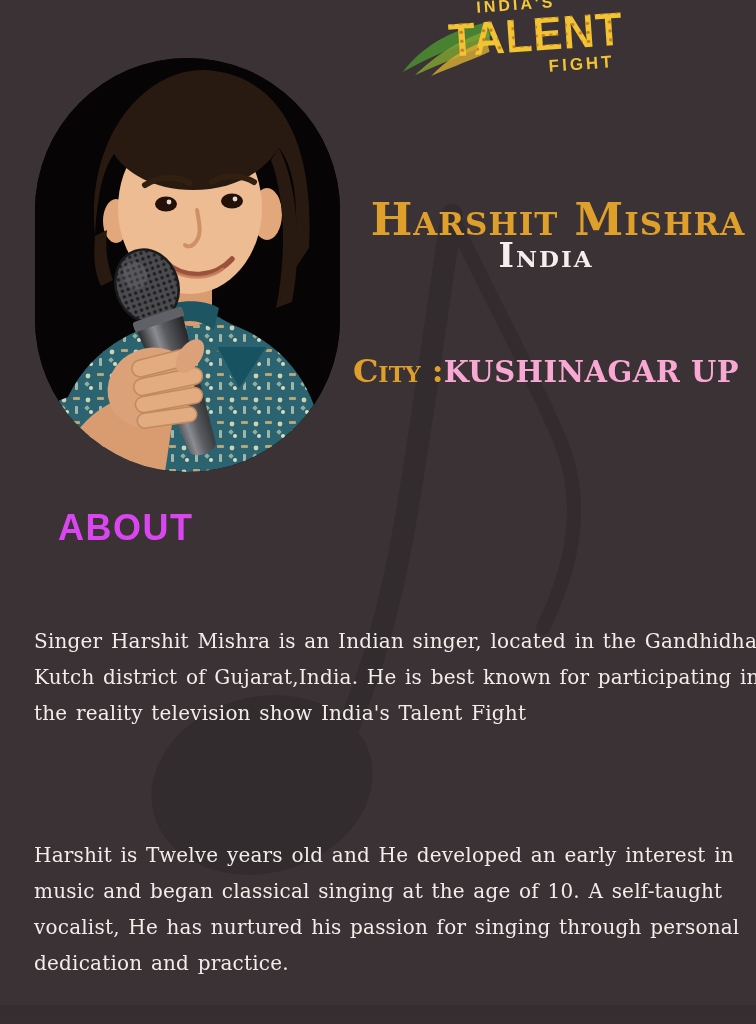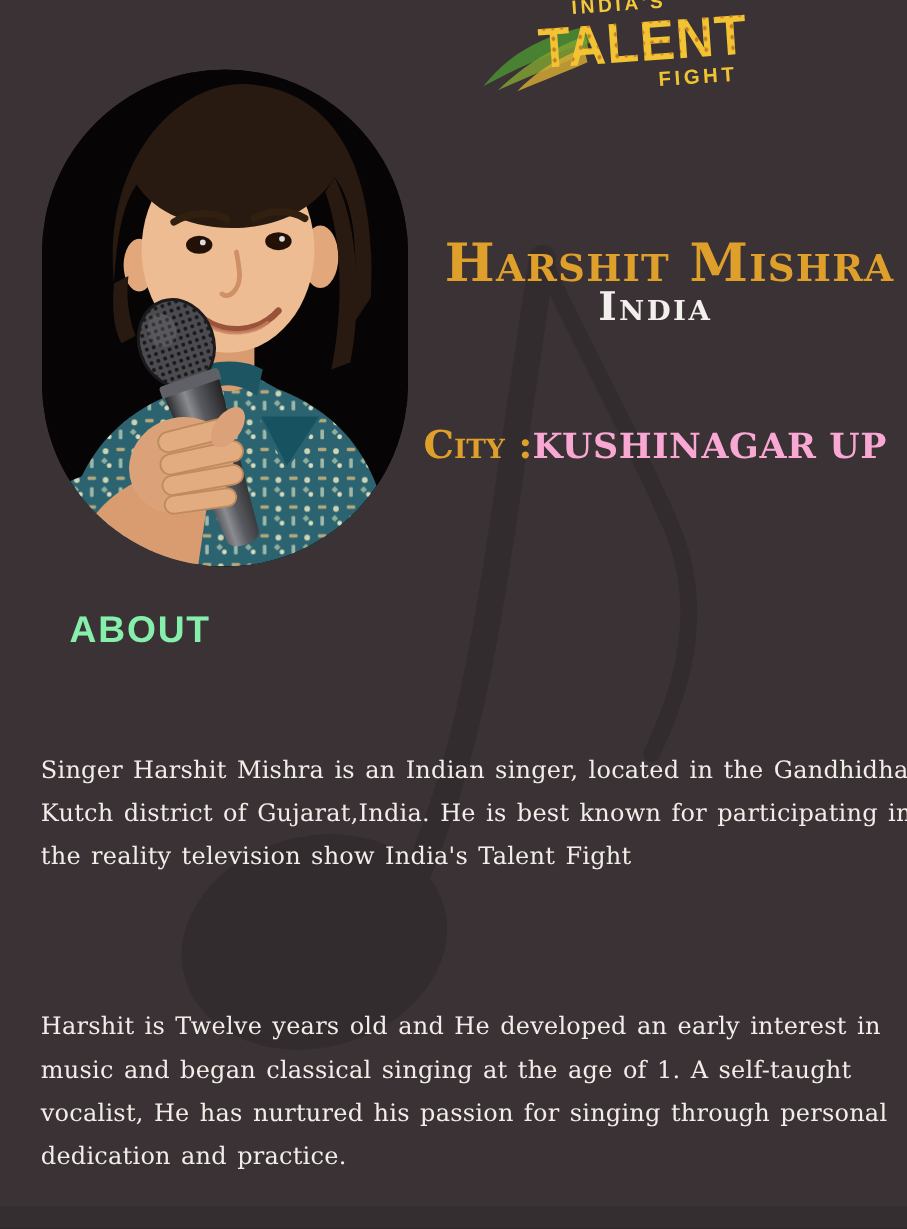--- a/index.html
+++ b/index.html
@@ -47,22 +47,22 @@
     color:#f2efec;
   }
   .city{
     position:absolute;left:336px;top:352px;width:420px;text-align:center;white-space:nowrap;
   }
   .city-label{font-size:32px;font-weight:700;font-variant:small-caps;color:#df9f2b;}
   .city-value{font-size:29px;font-weight:700;letter-spacing:.5px;color:#f9a8d4;}
   
   .about-heading{
     position:absolute;left:58px;top:507px;margin:0;
-    font-family:"Liberation Sans", sans-serif;font-size:31px;font-weight:700;
-    letter-spacing:1.5px;color:#86efac;
+    font-family:"Liberation Sans", sans-serif;font-size:36px;font-weight:700;
+    letter-spacing:1.5px;color:#d946ef;
   }
   .about-text{
     position:absolute;left:34px;top:551px;width:716px;
     font-size:20px;line-height:36px;color:#f1eeea;
     white-space:pre;word-spacing:2px;letter-spacing:.2px;
   }
   .about-text p{margin:0 0 34px 0;}
   .bottom-band{
     position:absolute;left:0;bottom:0;width:756px;height:19px;
     background:rgba(0,0,0,0.07);
@@ -156,20 +156,20 @@
   <div class="city">
     <span class="city-label">City :</span><span class="city-value">KUSHINAGAR UP</span>
   </div>
 
   <h2 class="about-heading">ABOUT</h2>
   <div class="about-text">
     <p>Singer Harshit Mishra is an Indian singer, located in the Gandhidham
 Kutch district of Gujarat,India. He is best known for participating in
 the reality television show India's Talent Fight</p>
     <p>Harshit is Twelve years old and He developed an early interest in
-music and began classical singing at the age of 1. A self-taught
+music and began classical singing at the age of 10. A self-taught
 vocalist, He has nurtured his passion for singing through personal
 dedication and practice.</p>
     
   </div>
 
   <div class="bottom-band"></div>
 </div>
 
 </body></html>

